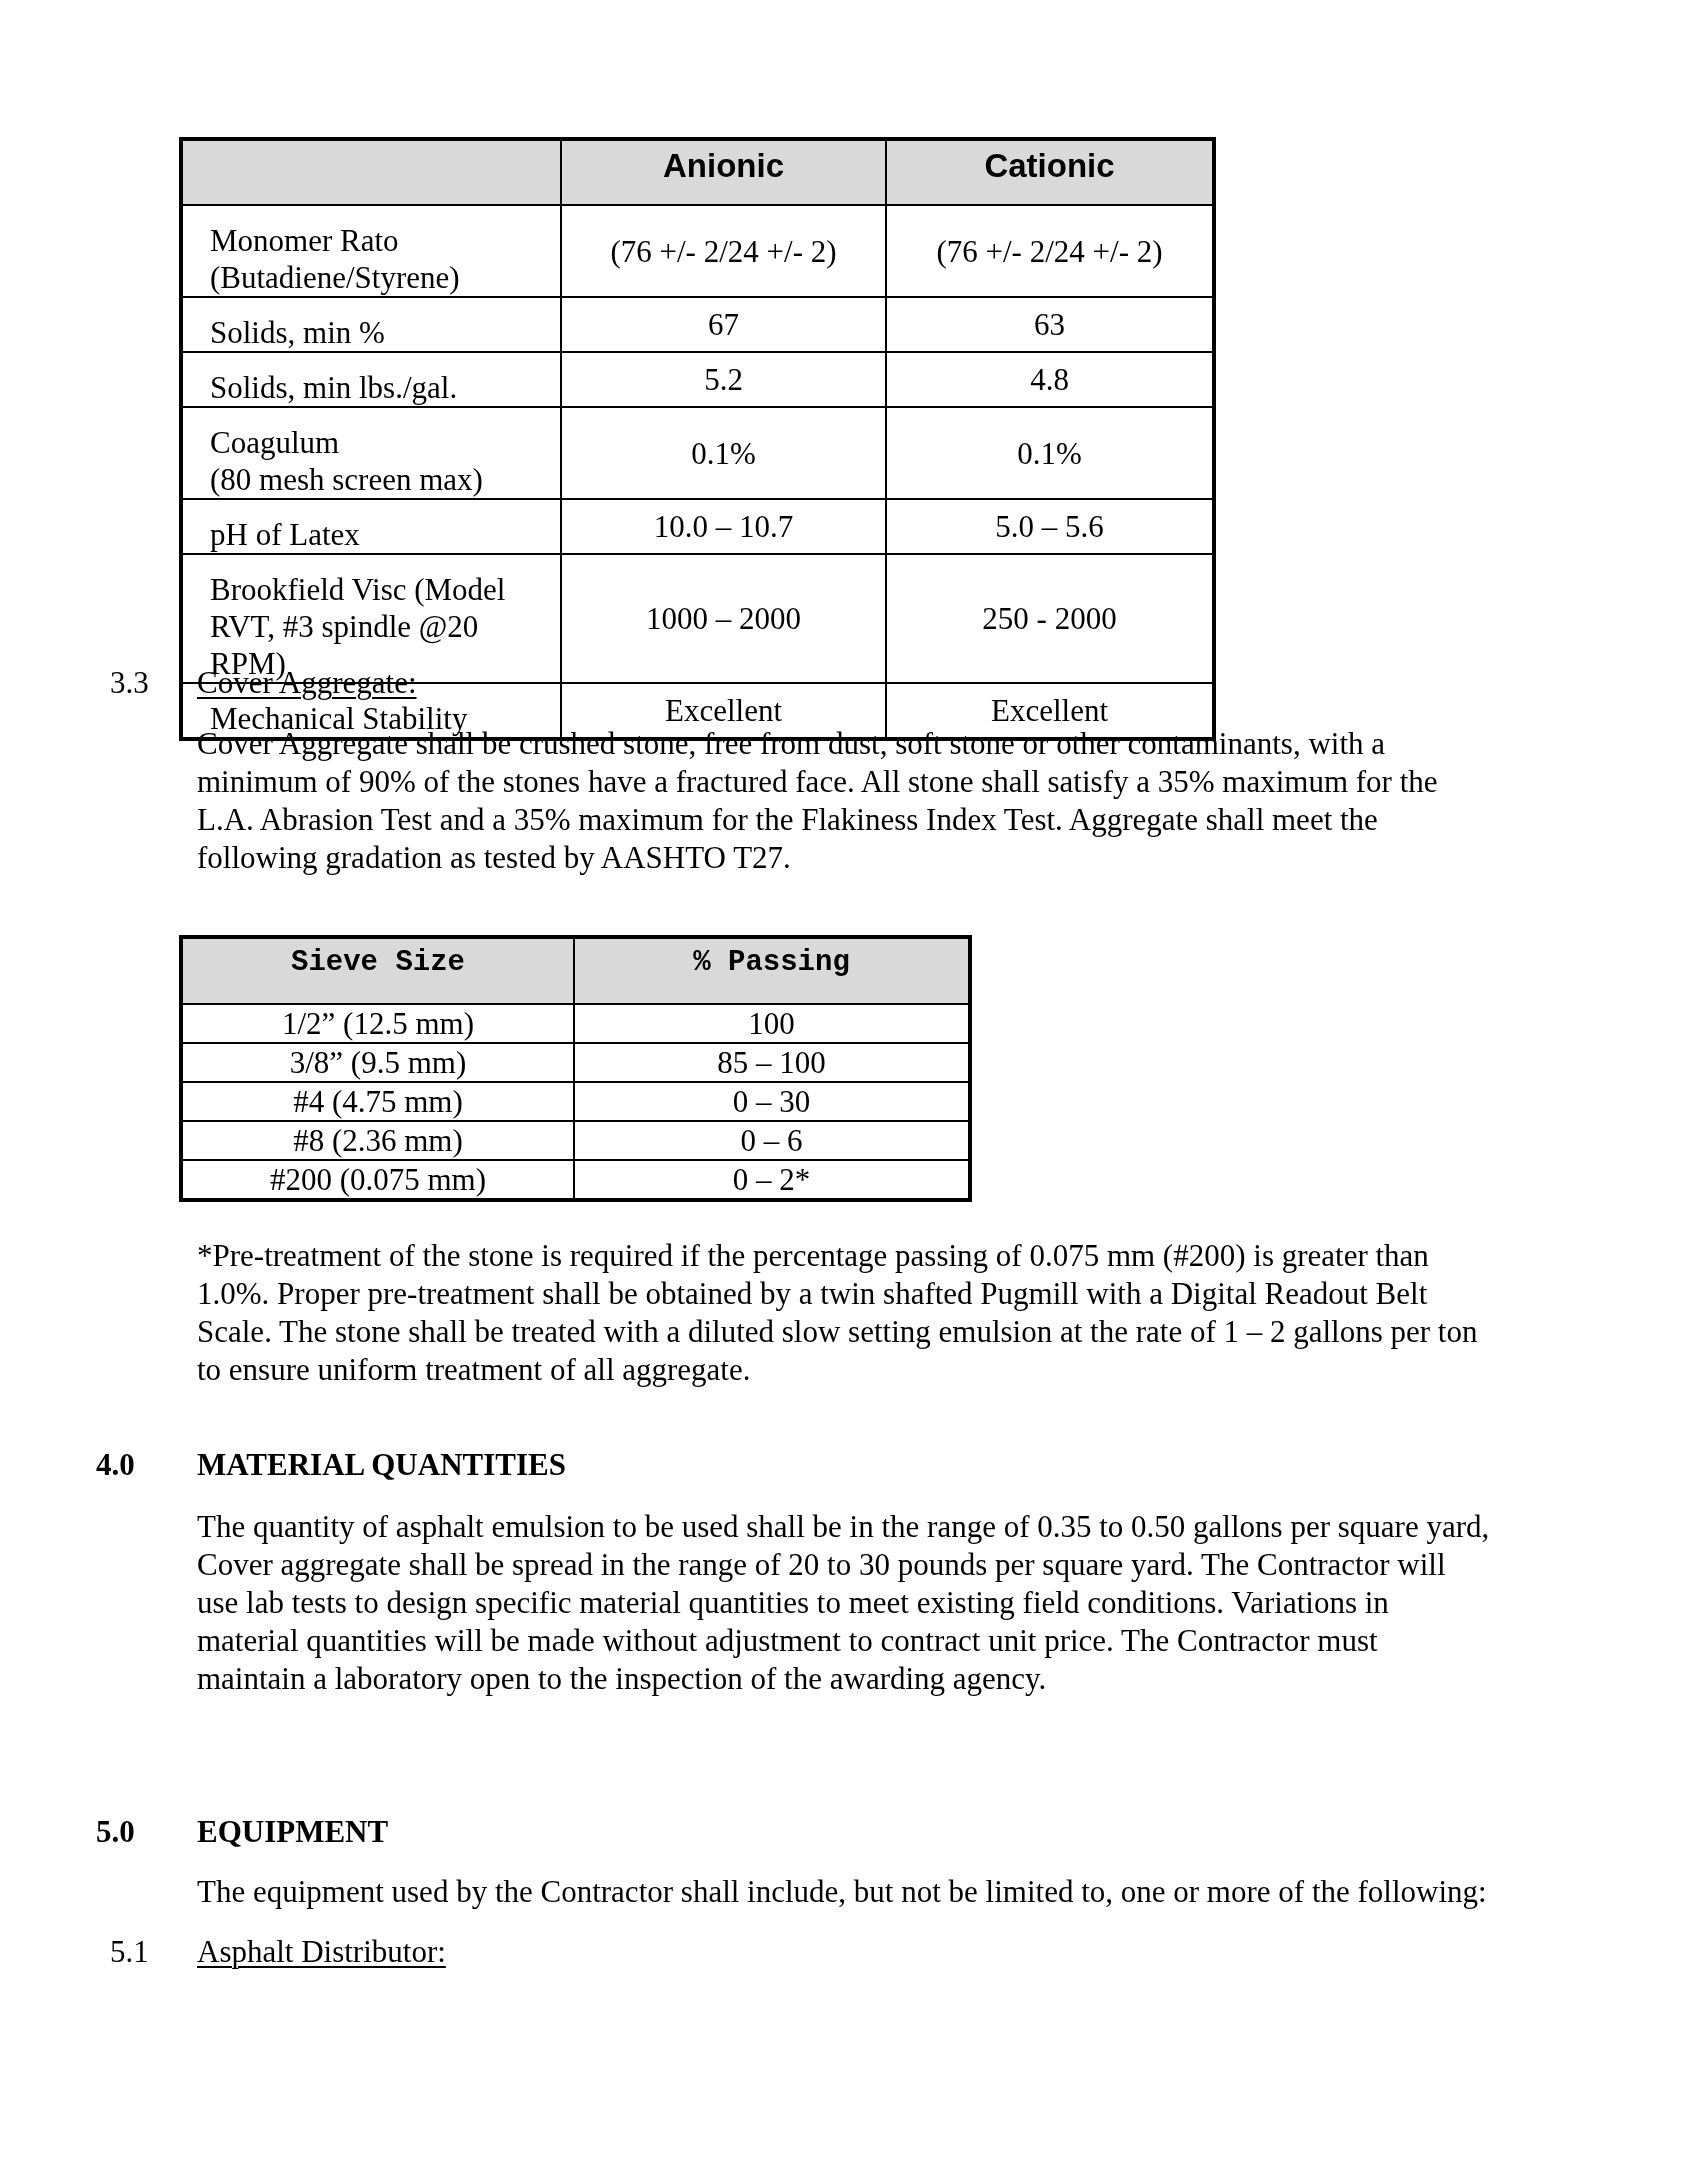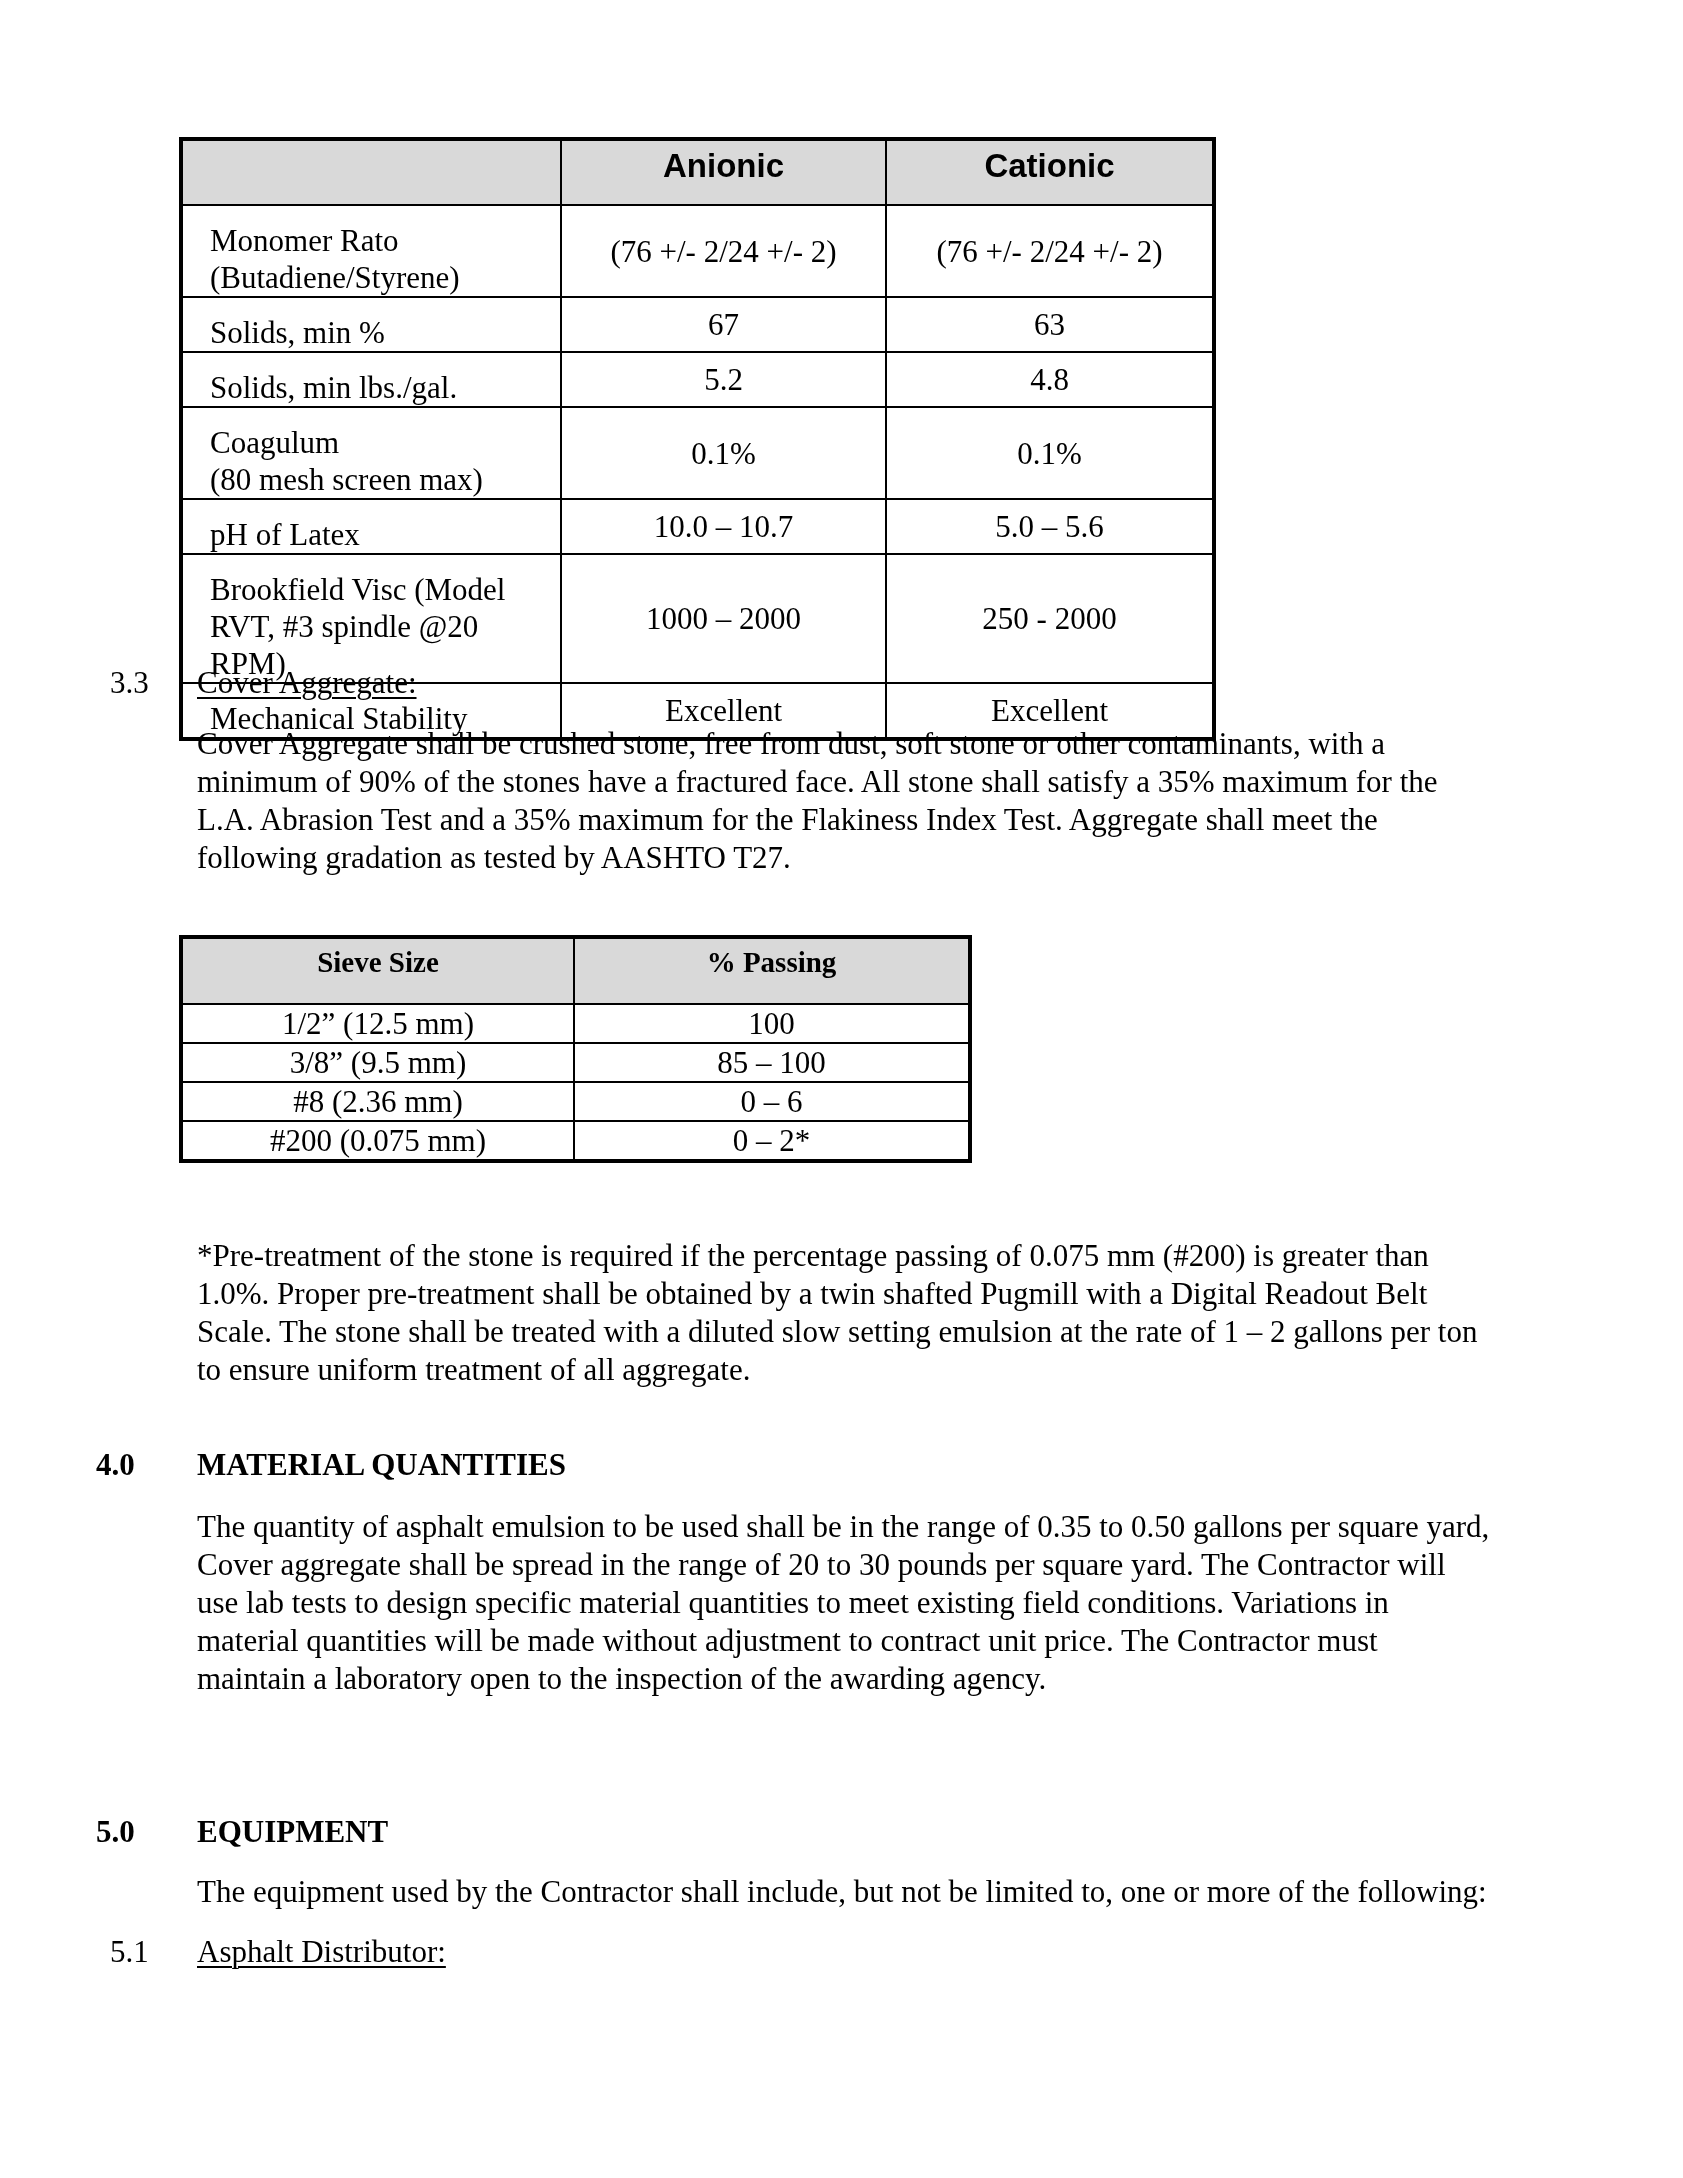--- a/index.html
+++ b/index.html
@@ -13,21 +13,21 @@
     border: 2px solid #000; padding: 0; vertical-align: middle;
     font-weight: normal; line-height: 37px;
   }
   table.spec th { background: #d9d9d9; }
   table.spec { border: 4px solid #000; }
   #t1 { left: 179px; top: 137px; width: 1033px; }
   #t1 th { font-family: "Liberation Sans", "DejaVu Sans", sans-serif; font-weight: bold; font-size: 33px; vertical-align: top; padding-top: 6px; height: 57px; text-align: center; }
   #t1 td.lbl { text-align: left; padding-left: 27px; padding-top: 16px; }
   #t1 td.val { text-align: center; }
   #t2 { left: 179px; top: 935px; width: 789px; }
-  #t2 th { font-weight: bold; font-size: 29px; vertical-align: top; padding-top: 5px; height: 59px; text-align: center; font-family: Liberation Serif, serif; }
+  #t2 th { font-weight: bold; font-size: 29px; vertical-align: top; padding-top: 5px; height: 59px; text-align: center; font-family: Liberation Mono, monospace; }
   #t2 td { text-align: center; height: 36px; }
   .num { position: absolute; left: 110px; }
   .numb { position: absolute; left: 96px; font-weight: bold; }
   .head { position: absolute; left: 197px; }
   .ul { text-decoration: underline; text-decoration-thickness: 2px; text-underline-offset: 4px; }
   .bold { font-weight: bold; }
   .para { position: absolute; left: 197px; width: 1386px; line-height: 38px; }
   .para div { white-space: nowrap; }
 </style>
 </head>
@@ -114,20 +114,24 @@
   </tr>
   <tr>
         <td>1/2” (12.5 mm)</td>
         <td>100</td>
       </tr>
   <tr>
         <td>3/8” (9.5 mm)</td>
         <td>85 – 100</td>
       </tr>
   <tr>
+        <td>#4 (4.75 mm)</td>
+        <td>0 – 30</td>
+      </tr>
+  <tr>
         <td>#8 (2.36 mm)</td>
         <td>0 – 6</td>
       </tr>
   <tr>
         <td>#200 (0.075 mm)</td>
         <td>0 – 2*</td>
       </tr>
 </tbody>
   </table>
 

